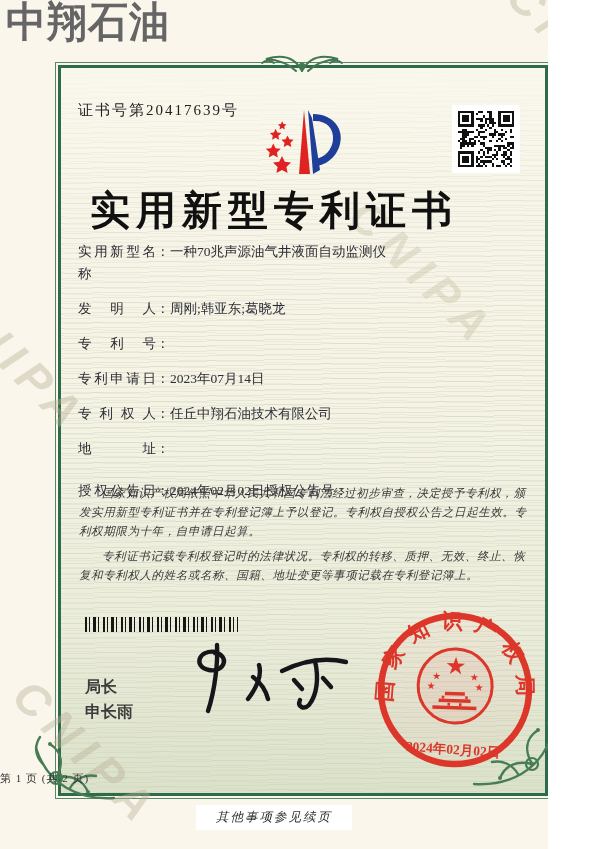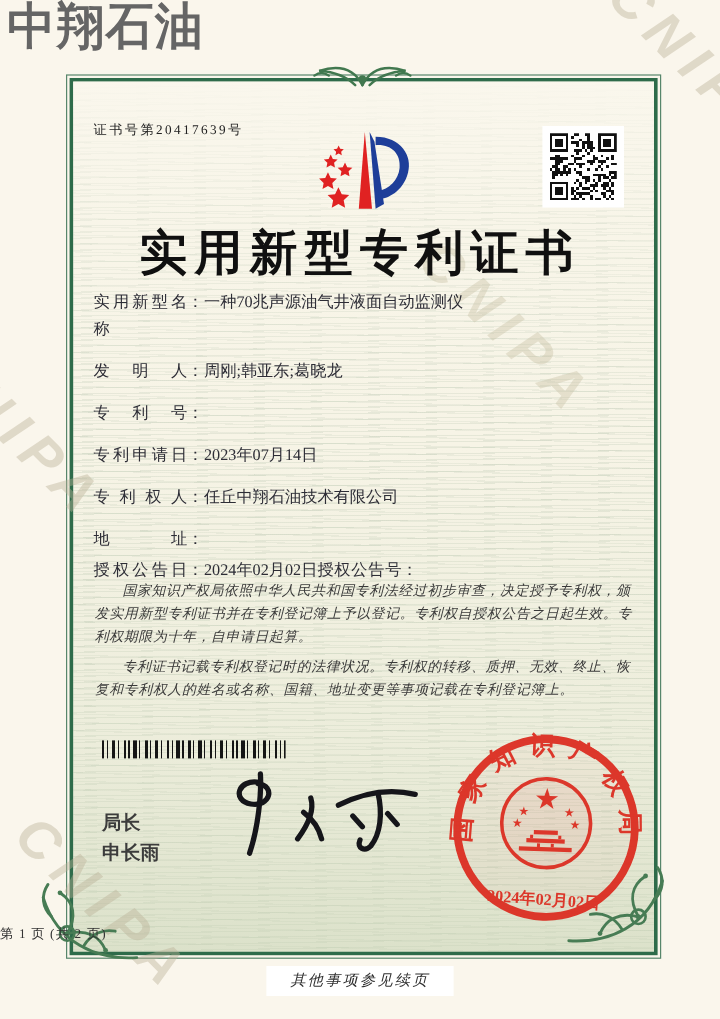--- a/index.html
+++ b/index.html
@@ -1,18 +1,18 @@
 <!DOCTYPE html>
 <html><head>
 <meta charset="utf-8">
 <style>
   * { margin:0; padding:0; box-sizing:border-box; }
   html,body { width:600px; }
   body { font-family:"Liberation Serif","DejaVu Serif",serif; }
-  .page { position:relative; width:600px; height:849px; background:#faf6ec; overflow:hidden; }
+  .page { position:relative; width:548px; height:849px; background:#faf6ec; overflow:hidden; }
 
   
   .logo { position:absolute; left:6px; top:-6px; z-index:3;
           font-family:"Liberation Sans","DejaVu Sans",sans-serif;
           font-weight:900; font-size:40px; letter-spacing:1px; color:#656565;
           transform:scaleY(1.04); }
 
   
   .wm { position:absolute; z-index:2; pointer-events:none;
         font-family:"Liberation Sans","DejaVu Sans",sans-serif;
@@ -39,33 +39,33 @@
             rgba(197,210,179,.55) 100%); }
 
   
   .crest { position:absolute; left:252px; top:50px; z-index:3; }
   .orn { position:absolute; z-index:3; }
   .orn-bl { left:26px; top:714px; }
   .orn-br { left:470px; top:700px; transform:scaleX(-1); }
 
   
   .content { position:absolute; inset:0; z-index:4; }
-  .cert-no { position:absolute; left:78px; top:101px; font-size:11px;
+  .cert-no { position:absolute; left:78px; top:101px; font-size:15px;
              letter-spacing:2px; color:#222; }
   .emblem { position:absolute; left:258px; top:96px; }
   .qr { position:absolute; left:452px; top:105px; width:68px; height:68px;
         background:#ffffff; padding:6px; }
   .qr svg { width:56px; height:56px; display:block; }
   .title { position:absolute; left:0; top:183px; width:100%; text-align:center;
            font-size:40px; font-weight:700; letter-spacing:6px; color:#101010; }
 
   .fields { position:absolute; left:78px; top:241px; width:462px;
             font-size:13.5px; color:#2d2d36; }
   .frow { display:flex; line-height:22px; margin-bottom:13px; }
-  .frow.addr { margin-bottom:4px; }
+  .frow.addr { margin-bottom:20px; }
   .flabel { flex:0 0 78px; text-align:justify; text-align-last:justify; }
   .flabel2 { flex:0 0 70px; text-align:justify; text-align-last:justify; }
   .fcolon { flex:0 0 14px; }
   .fvalue { flex:1; }
   .fgroup { display:flex; flex:0 0 auto; }
   .fgroup + .fgroup { margin-left:0; }
   .fgroup .fvalue { flex:0 0 auto; }
 
   .legal { position:absolute; left:79px; top:484px; width:458px;
            font-size:11.5px; line-height:19px; color:#3a3a3a; font-style:italic; }

